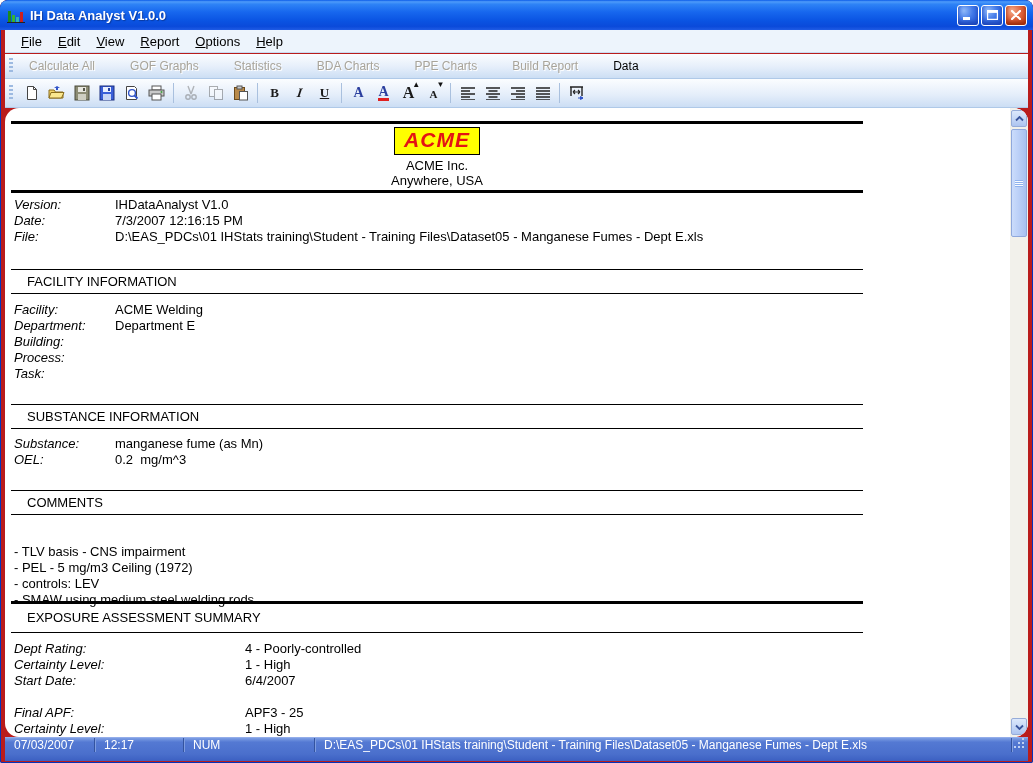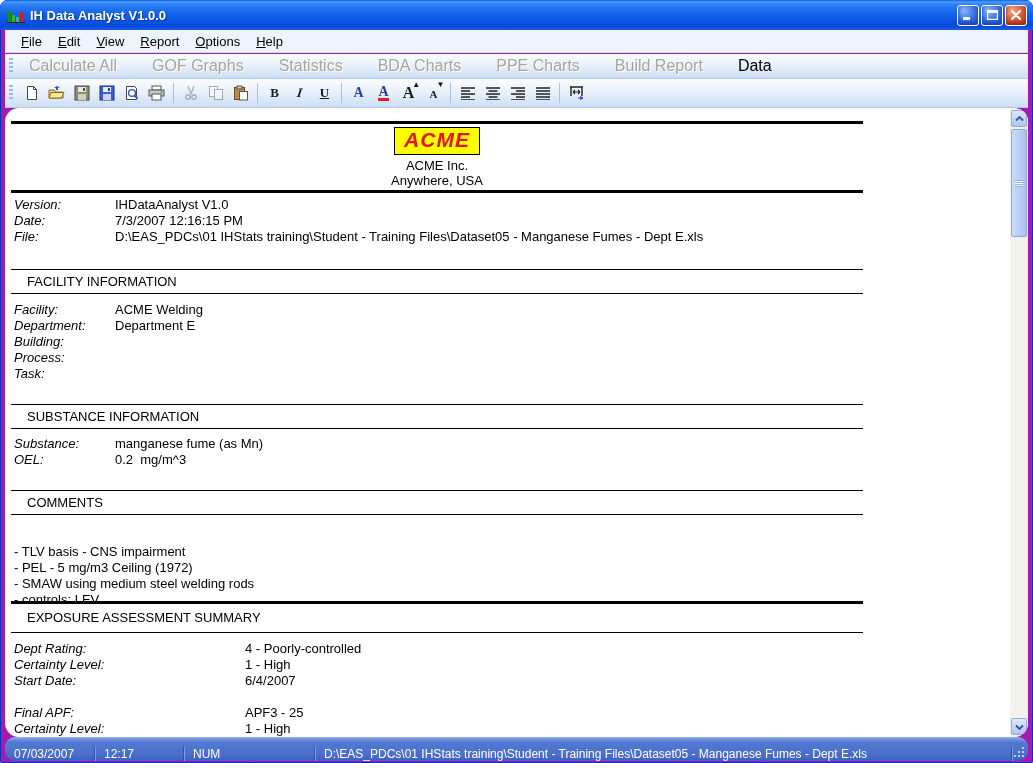--- a/index.html
+++ b/index.html
@@ -1,19 +1,19 @@
 <!DOCTYPE html>
 <html><head>
 <meta charset="utf-8">
 <style>
   * { margin:0; padding:0; box-sizing:border-box; }
   html,body { background:#fff; font-family:"Liberation Sans", sans-serif; }
   #window {
     position:relative; width:1033px; height:763px;
-    background:#a21caf; border-radius:8px 8px 2px 2px;
+    background:#b91c1c; border-radius:8px 8px 2px 2px;
     box-shadow:inset 0 0 0 1px #0633B9; overflow:hidden;
   }
   
   .titlebar {
     position:absolute; top:0; left:0; right:0; height:30px;
     border-radius:7px 7px 0 0;
     background:linear-gradient(180deg,#0B5BE8 0%,#4E9BFA 6%,#2E83F6 14%,#1767EE 40%,#0A53E2 70%,#0A4ADA 88%,#1F5BE4 100%);
     display:flex; align-items:center; padding:0 6px 0 7px;
   }
   .app-icon { width:18px; height:16px; margin-right:5px; flex:none; }
@@ -33,21 +33,21 @@
     border-bottom:1px solid #C9DCF2; font-size:13px; color:#000;
   }
   .mitem { display:inline-block; padding:2px 8px; }
   .mitem::first-letter { text-decoration:underline; }
   
   .toolbar {
     position:absolute; left:5px; right:5px; display:flex; align-items:center;
     background:linear-gradient(180deg,#FBFDFF 0%,#E5EEFA 55%,#CCDEF4 100%);
     border-bottom:1px solid #AFC9E8;
   }
-  .tb1 { top:54px; height:25px; font-size:16px; }
+  .tb1 { top:54px; height:25px; font-size:12px; }
   .tb2 { top:79px; height:29px; }
   .grip {
     width:4px; height:16px; margin:0 6px 0 4px; flex:none;
     background:repeating-linear-gradient(180deg,#9DBAE1 0 2px, transparent 2px 4px);
   }
   .tbtn { padding:3px 10px; margin-right:15px; white-space:nowrap; color:#000; }
   .tbtn.disabled { color:#A8A49A; text-shadow:1px 1px 0 #fff; }
   .ibtn {
     width:23px; height:23px; margin:0 1px; border-radius:2px;
     display:flex; align-items:center; justify-content:center; flex:none;
@@ -92,23 +92,22 @@
     position:absolute; left:1px; right:1px; top:21px; height:108px; border-radius:2px;
     background:linear-gradient(90deg,#CBDCFB 0%,#BACFF7 50%,#A8C0F0 100%);
     border:1px solid #8FA8DC; display:flex; align-items:center; justify-content:center;
   }
   .thumb-grip { width:8px; height:7px;
     background:repeating-linear-gradient(180deg,#8FB2EE 0 1px, rgba(255,255,255,.9) 1px 2px); }
   
   .statusbar {
     position:absolute; left:5px; right:5px; bottom:2px; height:24px;
     background:linear-gradient(180deg,#7E9FE4 0%,#5479D3 18%,#4A6FCC 70%,#3C60C2 100%);
-    display:flex; align-items:flex-end; color:#fff; font-size:12px;
+    display:flex; align-items:flex-start; color:#fff; font-size:12px;
     border-top:1px solid #93ADEA;
-    border-radius:11px;
   }
   .spanel { display:flex; align-items:center; padding-left:9px; border-right:1px solid #33539F; box-shadow:1px 0 0 #7E9CE0; white-space:nowrap; overflow:hidden; }
   .sp-date { width:90px; } .sp-time { width:89px; } .sp-num { width:131px; }
   .sp-path { flex:1 1 auto; }
   .resize-grip { width:16px; display:flex; align-items:flex-end; justify-content:flex-end; padding:0 3px 3px 0; }
 </style>
 </head>
 <body>
 
 <div id="window">
@@ -343,22 +342,22 @@
       </div>
 
       <div class="section" style="top:382px;">
         <div class="rule-thin"></div>
         <div class="sec-title">COMMENTS</div>
         <div class="rule-thin"></div>
       </div>
       <div class="block comments-lines" style="top:436px;">
         <div>- TLV basis - CNS impairment</div>
         <div>- PEL - 5 mg/m3 Ceiling (1972)</div>
+        <div>- controls: LEV</div>
         <div>- SMAW using medium steel welding rods</div>
-        <div>- controls: LEV</div>
       </div>
 
       <div class="section" style="top:493px;">
         <div style="height:3px; background:#000;"></div>
         <div class="sec-title tall">EXPOSURE ASSESSMENT SUMMARY</div>
         <div class="rule-thin"></div>
       </div>
       <div class="block summary-rows" style="top:533px;">
         <div class="row"><span class="lbl">Dept Rating:</span><span class="val">4 - Poorly-controlled</span></div>
         <div class="row"><span class="lbl">Certainty Level:</span><span class="val">1 - High</span></div>

